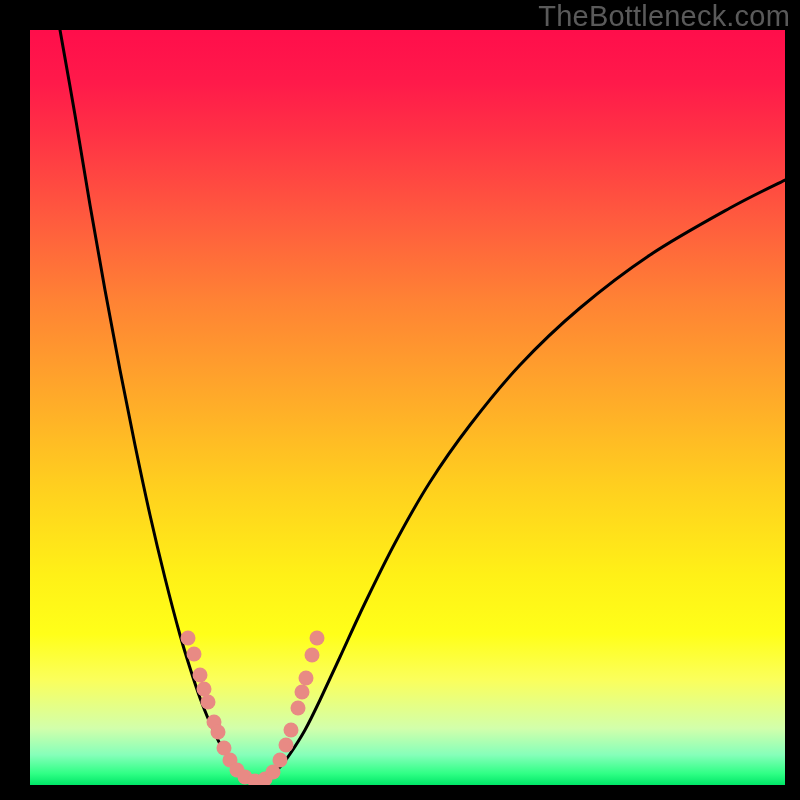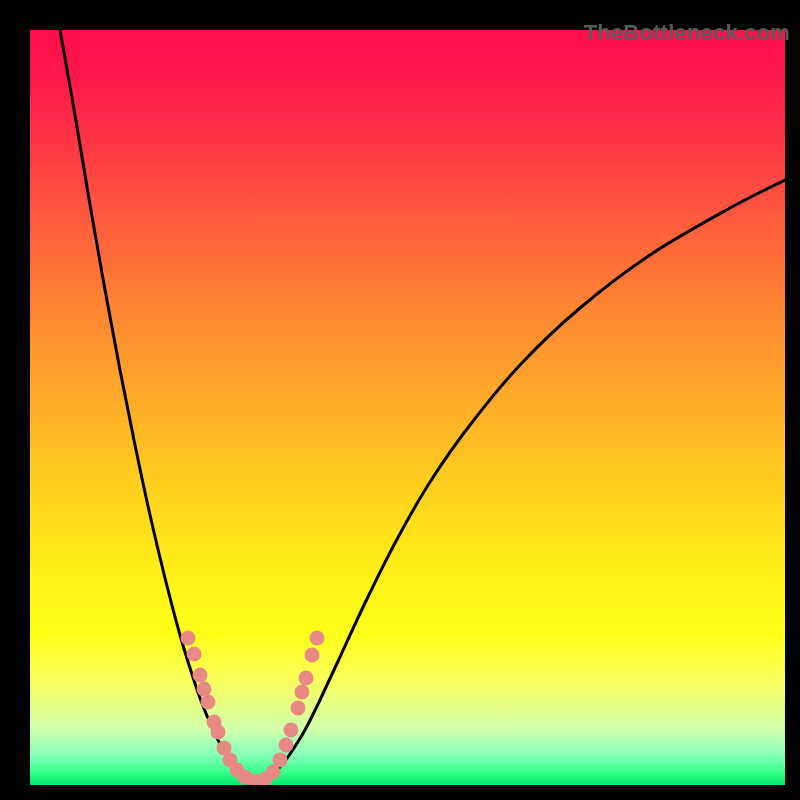--- a/index.html
+++ b/index.html
@@ -52,25 +52,25 @@
   }
   svg.curves {
     position: absolute;
     left: 0;
     top: 0;
     width: 755px;
     height: 755px;
   }
   .watermark {
     position: absolute;
-    top: 20px;
+    top: 0;
     right: 10px;
     color: #5a5a5a;
-    font-size: 22px;
-    font-weight: 700;
+    font-size: 29px;
+    font-weight: 400;
     letter-spacing: 0.2px;
   }
 </style>
 </head>
 <body>
 
 <div class="frame">
   <div class="plot-area">
     <div class="gradient"></div>
     <svg class="curves" viewBox="0 0 755 755" preserveAspectRatio="none">

